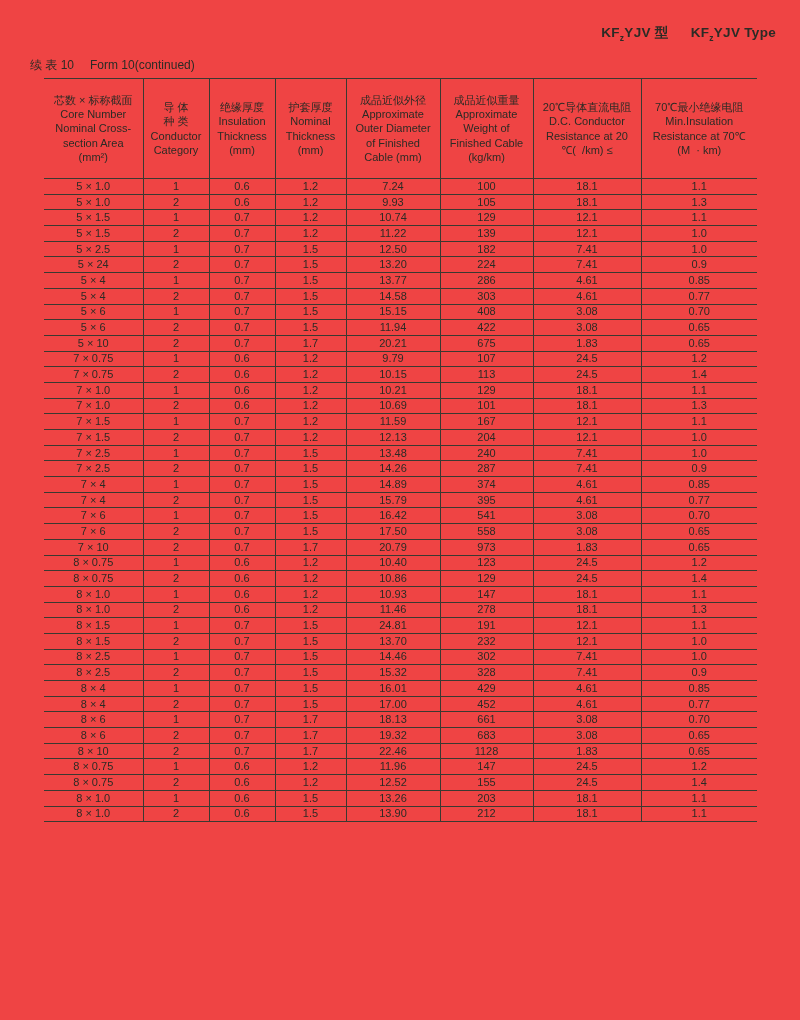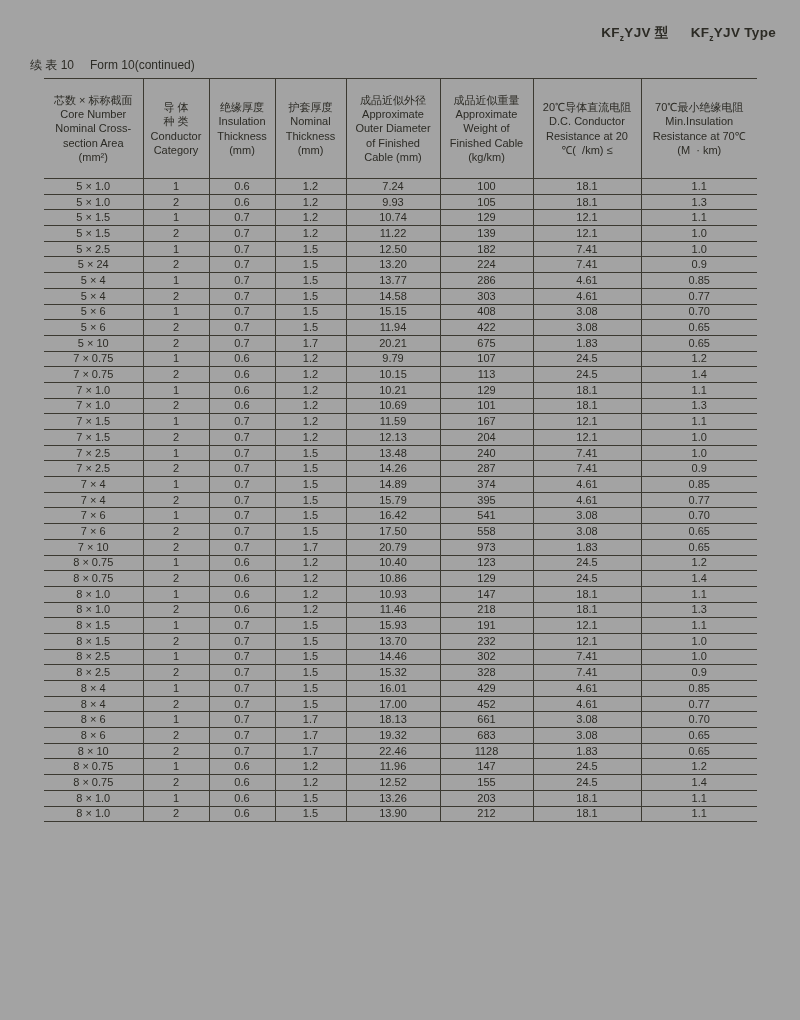--- a/index.html
+++ b/index.html
@@ -2,21 +2,21 @@
 <html><head>
 <meta charset="utf-8">
 <style>
   * { margin: 0; padding: 0; box-sizing: border-box; }
   html, body { width: 800px; }
   body { font-family: "Liberation Sans", sans-serif; }
   .page {
     position: relative;
     width: 800px;
     height: 1020px;
-    background: #a3a3a3;
+    background: #ef4444;
     color: #2c2b25;
     overflow: hidden;
   }
   .type-label {
     position: absolute;
     top: 24px;
     right: 24px;
     font-size: 13.5px;
     font-weight: bold;
     color: #2c2b25;
@@ -412,30 +412,30 @@
           <td>147</td>
           <td>18.1</td>
           <td>1.1</td>
         </tr>
         <tr>
           <td>8 × 1.0</td>
           <td>2</td>
           <td>0.6</td>
           <td>1.2</td>
           <td>11.46</td>
-          <td>218</td>
+          <td>278</td>
           <td>18.1</td>
           <td>1.3</td>
         </tr>
         <tr>
           <td>8 × 1.5</td>
           <td>1</td>
           <td>0.7</td>
           <td>1.5</td>
-          <td>15.93</td>
+          <td>24.81</td>
           <td>191</td>
           <td>12.1</td>
           <td>1.1</td>
         </tr>
         <tr>
           <td>8 × 1.5</td>
           <td>2</td>
           <td>0.7</td>
           <td>1.5</td>
           <td>13.70</td>

